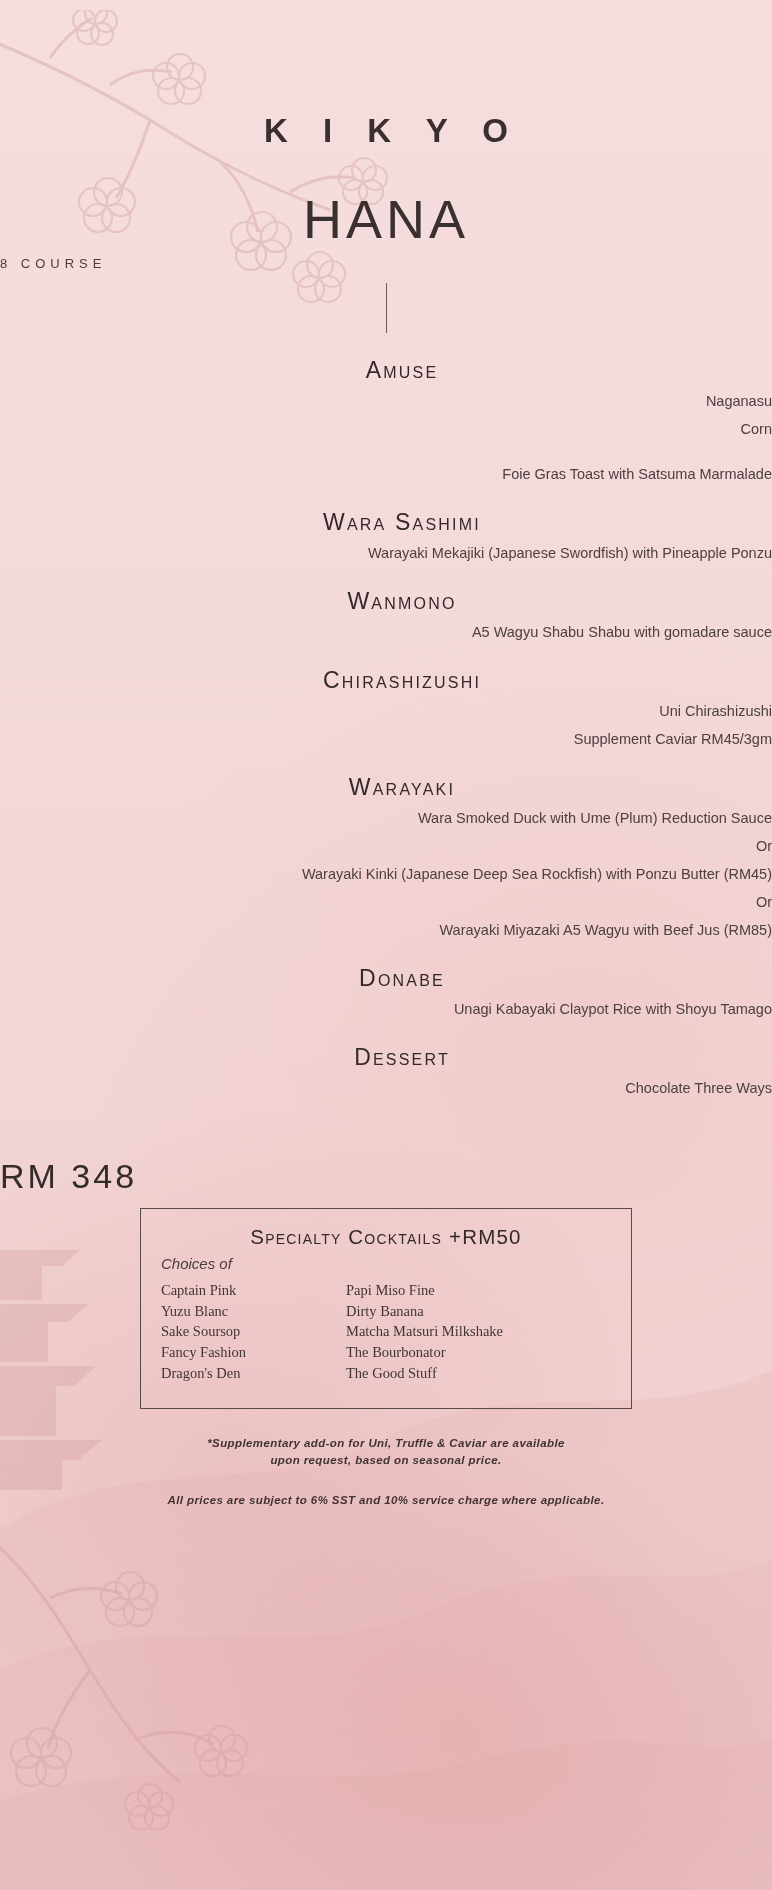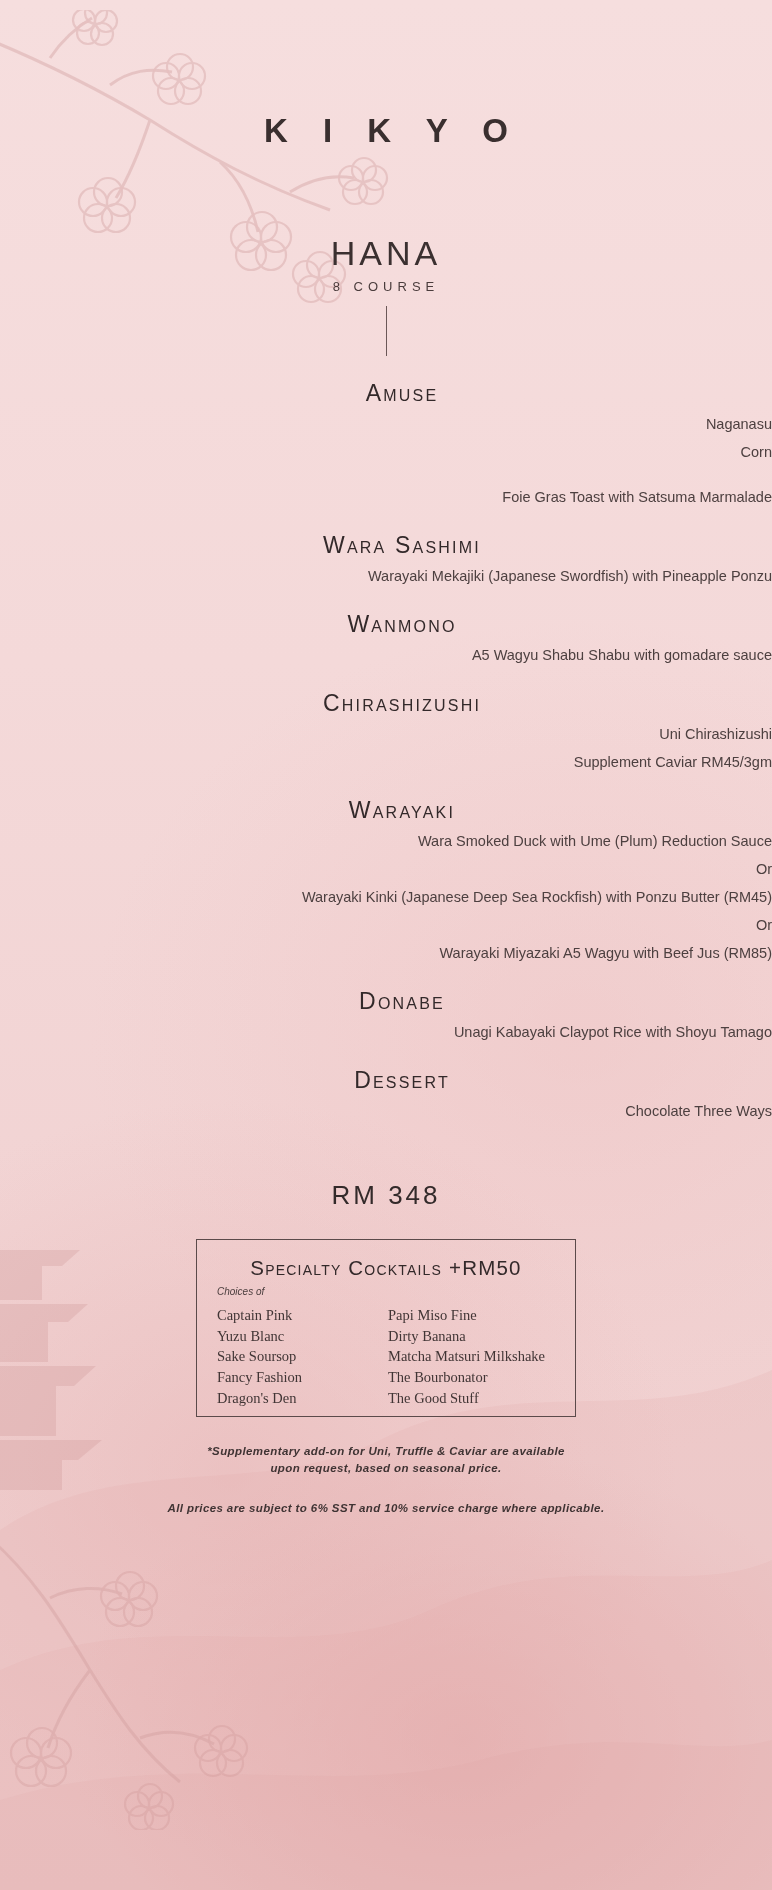--- a/index.html
+++ b/index.html
@@ -71,29 +71,28 @@
     margin-top: 112px;
     font-size: 33px;
     letter-spacing: 13px;
     font-weight: 700;
     color: #3a2f2f;
     text-indent: 13px;
   }
 
   .menu-title {
     text-align: center;
-    margin-top: 84px;
-    font-size: 34px;
+    margin-top: 38px;
+    font-size: 54px;
     letter-spacing: 4px;
     color: #3b3030;
     font-weight: 400;
   }
 
   .course-count {
-    text-align: center;
     margin-top: 6px;
     font-size: 13px;
     letter-spacing: 5px;
     color: #4a3c3c;
   }
 
   .divider-line {
     width: 1px;
     height: 50px;
     background: #6b5757;
@@ -115,44 +114,44 @@
   }
   .course-desc-line {
     font-size: 14.5px;
     color: #4d4040;
     margin-top: 7px;
     line-height: 1.45;
     text-align: right;
   }
 
   .price {
-    text-align: center;
+    text-align: left;
     margin-top: 58px;
-    font-size: 26px;
+    font-size: 34px;
     letter-spacing: 3px;
     color: #332a2a;
   }
 
   .cocktail-box {
-    margin: 28px auto 0 auto;
-    width: 380px;
+    margin: 12px auto 0 auto;
+    width: 492px;
     border: 1px solid #5b4a4a;
-    padding: 16px 16px 8px 16px;
+    padding: 16px 16px 25px 16px;
     box-sizing: border-box;
   }
   .cocktail-title {
     text-align: center;
     font-size: 20.5px;
     letter-spacing: 1.2px;
     color: #33292a;
     font-variant: small-caps;
   }
   .cocktail-subtitle {
     margin-top: 6px;
-    font-size: 10px;
+    font-size: 15px;
     font-style: italic;
     color: #4a3d3d;
     padding-left: 4px;
   }
   .cocktail-cols {
     display: flex;
     margin-top: 8px;
     padding-left: 4px;
     font-family: Liberation Serif, serif;
   }

